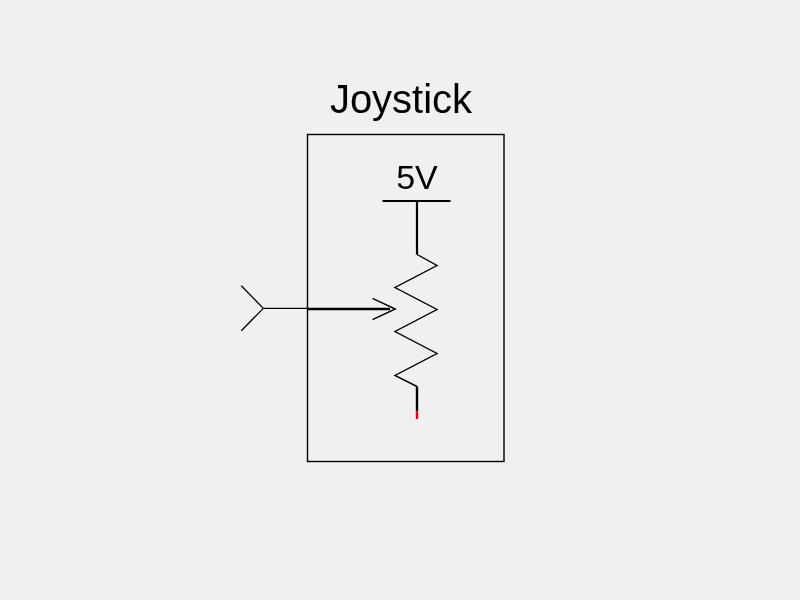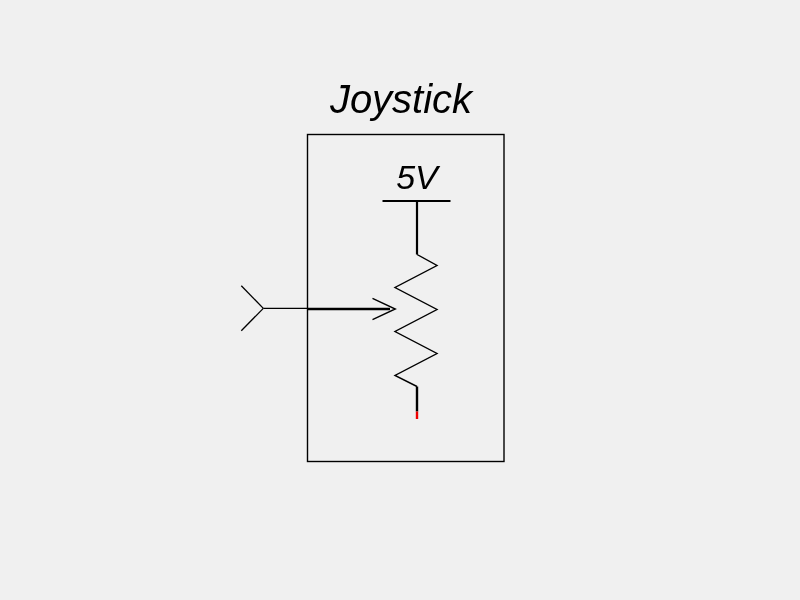--- a/index.html
+++ b/index.html
@@ -8,21 +8,20 @@
     width: 800px;
     height: 600px;
     background: #f0f0f0;
     overflow: hidden;
     font-family: "Liberation Sans", sans-serif;
   }
   .stage {
     position: relative;
     width: 668px;
     height: 600px;
-    font-style: italic;
   }
   svg { display: block; }
   text {
     font-family: "Liberation Sans", sans-serif;
     fill: #000000;
     stroke: none;
   }
   .title-text   { font-size: 40px; }
   .supply-text  { font-size: 34px; }
 </style>

